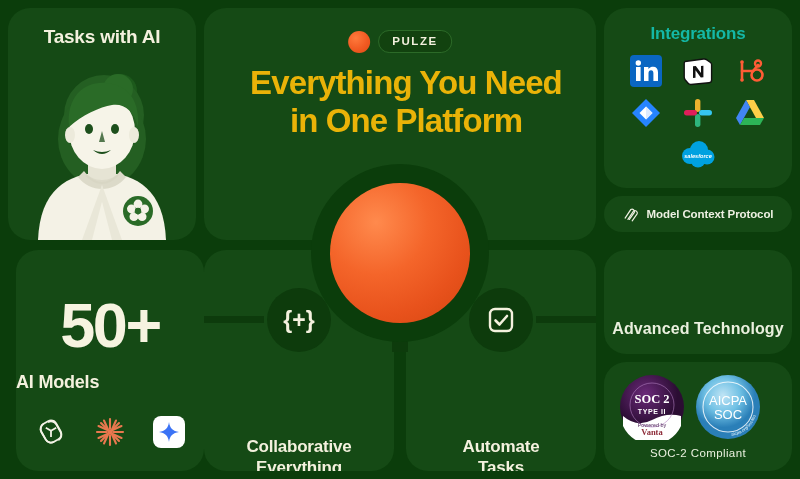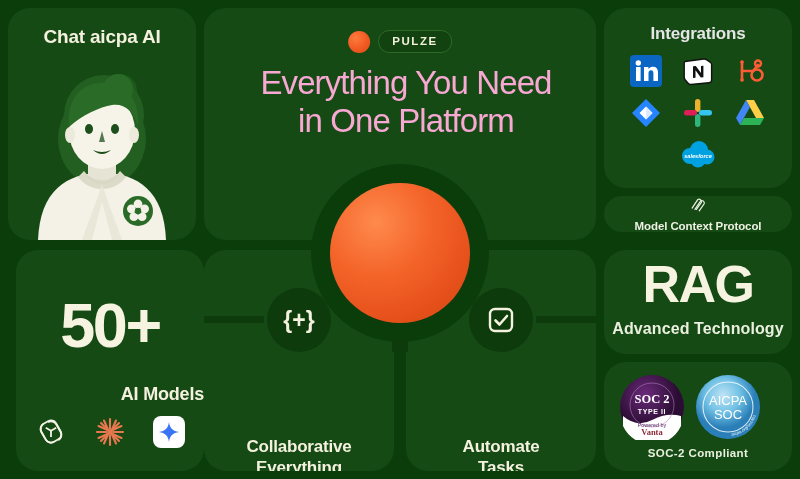--- a/index.html
+++ b/index.html
@@ -49,58 +49,58 @@
     background: radial-gradient(circle at 35% 32%, #ff7a3c 0%, #f15a22 55%, #dd4a14 100%);
   }
   #brand-pill {
     padding: 4px 13px 5px; border-radius: 11px;
     background: #12420f; border: 1.5px solid #2c6a28;
     font-size: 11.5px; font-weight: bold; letter-spacing: 1.6px;
     color: #f4f1de;
   }
   #hero-title {
     position: absolute; top: 56px; left: 18px; right: 6px;
-    text-align: center; font-size: 33px; font-weight: normal;
-    line-height: 1.16; letter-spacing: -0.9px; color: #f9a8d4;
+    text-align: center; font-size: 33px; font-weight: bold;
+    line-height: 1.16; letter-spacing: -0.9px; color: #eab308;
   }
 
   
   #panel-integrations { left: 604px; top: 8px; width: 188px; height: 180px; }
   #integrations-title {
     position: absolute; top: 16px; left: 0; right: 0;
     text-align: center; font-size: 17px; font-weight: bold;
-    letter-spacing: -0.2px; color: #e5e5e5;
+    letter-spacing: -0.2px; color: #14b8a6;
   }
   #integration-grid {
     position: absolute; top: 46px; left: 14px; right: 14px;
     display: flex; flex-wrap: wrap; justify-content: center;
     gap: 8px 18px;
   }
   .int-icon { width: 34px; height: 34px; display: block; }
   .int-slot { width: 34px; height: 34px; display:flex; align-items:center; justify-content:center; }
   .int-full { width: 100%; display: flex; justify-content: center; margin-top: 2px; }
 
   
   #panel-mcp {
     left: 604px; top: 196px; width: 188px; height: 36px;
     border-radius: 18px; display: flex; align-items: center;
-    justify-content: center; gap: 7px; flex-direction: column;
+    justify-content: center; gap: 7px;
   }
   #mcp-label { font-size: 11.5px; font-weight: bold; letter-spacing: -0.1px; color: #eef0e2; }
 
   
   #panel-models { left: 16px; top: 250px; width: 188px; height: 221px; }
   #models-number {
     position: absolute; top: 44px; left: 0; right: 0; text-align: center;
     font-size: 63px; font-weight: bold; letter-spacing: -2.5px;
     line-height: 1; color: #f6f3e0;
   }
   #models-label {
-    position: absolute; top: 122px; left: 0; right: 0; text-align: right;
-    font-size: 18px; font-weight: bold; letter-spacing: -0.2px; color: #f4f1de; margin-top: 12px;
+    position: absolute; top: 122px; left: 0; right: 0; text-align: left;
+    font-size: 18px; font-weight: bold; letter-spacing: -0.2px; color: #f4f1de;
   }
   #model-icons {
     position: absolute; bottom: 22px; left: 0; right: 0;
     display: flex; justify-content: center; gap: 26px; align-items: center;
   }
 
   
   #panel-collab { left: 204px; top: 250px; width: 190px; height: 221px; overflow: hidden; }
   #panel-automate { left: 406px; top: 250px; width: 190px; height: 221px; overflow: hidden; }
   .feature-label {
@@ -152,30 +152,30 @@
   }
 
   
   #panel-soc { left: 604px; top: 362px; width: 188px; height: 109px; }
   #soc-badges {
     position: absolute; top: 12px; left: 0; right: 16px;
     display: flex; justify-content: center; gap: 10px;
   }
   #soc-label {
     position: absolute; bottom: 12px; left: 0; right: 0; text-align: center;
-    font-size: 11.5px; font-weight: bold; letter-spacing: 0.4px; color: #eaf0de;
+    font-size: 11.5px; font-weight: normal; letter-spacing: 0.4px; color: #eaf0de;
   }
 </style>
 </head>
 <body>
 
 <div id="stage">
 
   <div class="panel" id="panel-chat">
-    <div id="chat-title">Chat aicpa AI</div>
+    <div id="chat-title">Tasks with AI</div>
     <div id="avatar-wrap">
       <svg viewBox="0 0 188 175" width="188" height="175">
         <defs>
           <clipPath id="avclip">
               <rect x="0" y="0" width="188" height="175"></rect>
             </clipPath>
         </defs>
         <g clip-path="url(#avclip)">
 
           <circle cx="112" cy="26" r="17" fill="#1d5a1c"></circle>
@@ -390,21 +390,20 @@
       <div>Automate</div>
       <div>Tasks</div>
     </div>
   </div>
 
   <div id="sphere-stem"></div>
   <div id="sphere-cut"></div>
   <div id="sphere"></div>
 
   <div class="panel" id="panel-rag">
-    <div id="rag-title">RAG</div>
     <div id="rag-sub">Advanced Technology</div>
   </div>
 
   <div class="panel" id="panel-soc">
     <div id="soc-badges">
 
       <svg width="66" height="66" viewBox="0 0 66 66">
         <defs>
           <radialGradient id="vgrad" cx="40%" cy="30%">
             <stop offset="0%" stop-color="#6b2a7a"></stop>

